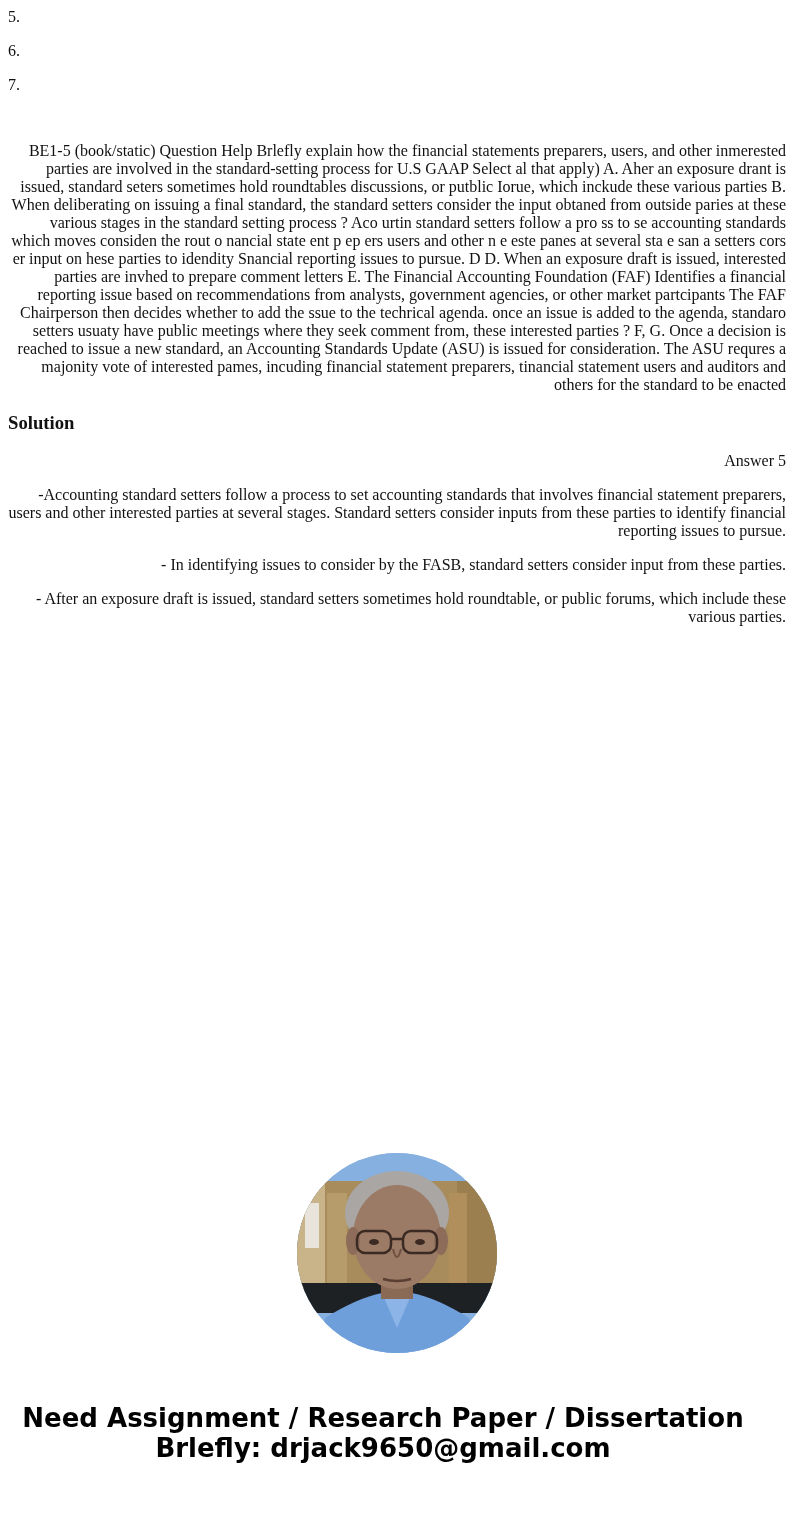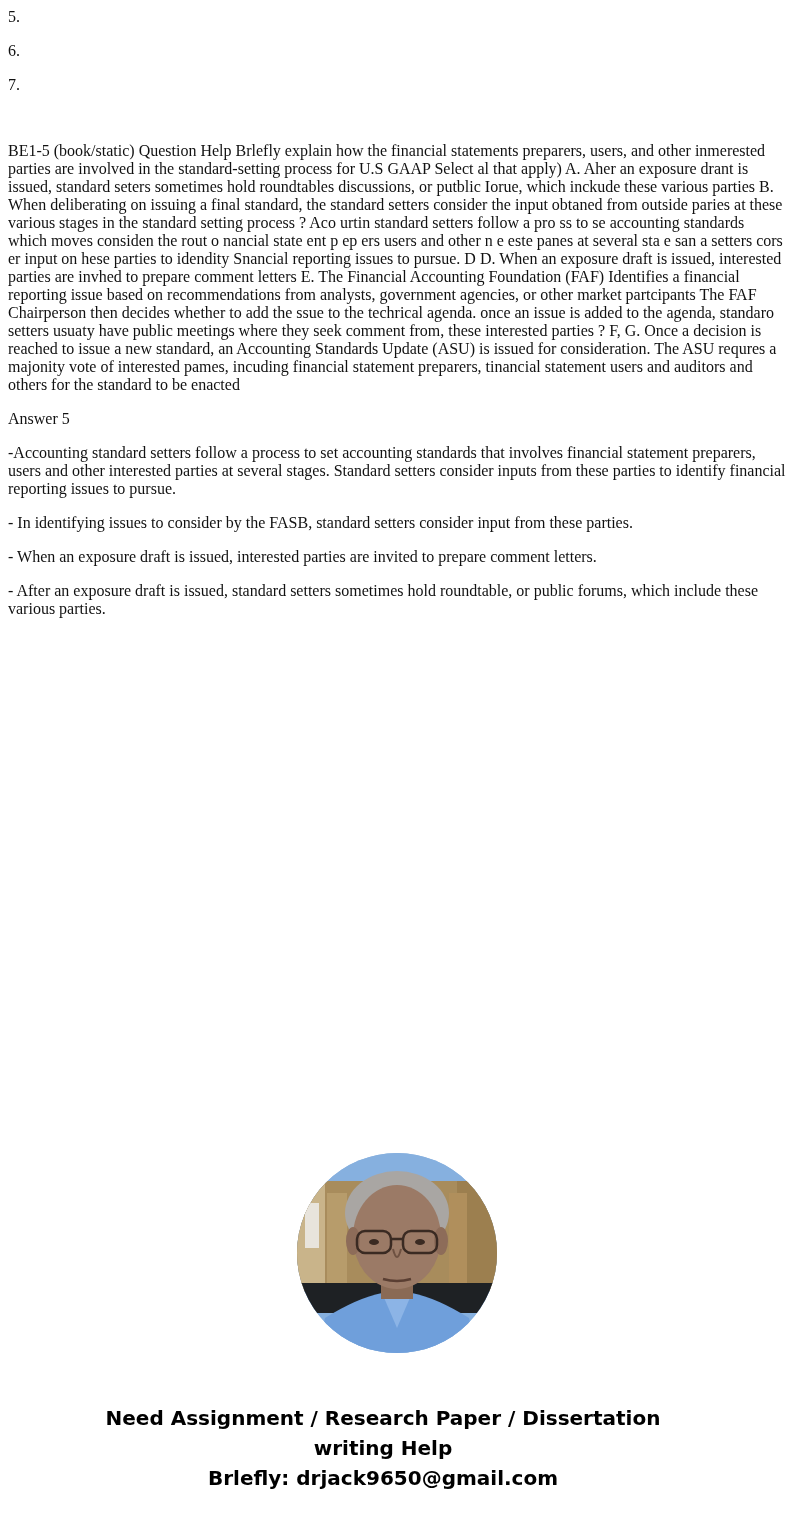--- a/index.html
+++ b/index.html
@@ -31,64 +31,65 @@
       margin: 16px 0 0 0;
     }
     h3.solution-heading {
       font-size: 18.7px;
       font-weight: bold;
       margin: 18px 0 18px 0;
       line-height: 22px;
     }
     p.para {
       margin: 0 0 16px 0;
+      text-align: right;
     }
     .avatar-wrap {
       position: absolute;
       left: 297px;
       top: 1153px;
       width: 200px;
       height: 200px;
       border-radius: 50%;
       overflow: hidden;
       background: #8fb3de;
     }
     .avatar-wrap svg { display: block; }
     .footer {
       position: absolute;
       left: 0;
       top: 1403px;
       width: 766px;
       text-align: center;
       font-family: "DejaVu Sans", sans-serif;
       font-weight: bold;
-      font-size: 20px;
+      font-size: 26px;
       line-height: 30px;
       color: #000000;
     }
   </style>
 </head>
 <body>
 
 <div class="page">
 
   <div class="list-num">5.</div>
   <div class="list-num">6.</div>
   <div class="list-num">7.</div>
 
   <div class="spacer-a"></div>
 
   <p class="para question">BE1-5 (book/static) Question Help Brlefly explain how the financial statements preparers, users, and other inmerested parties are involved in the standard-setting process for U.S GAAP Select al that apply) A. Aher an exposure drant is issued, standard seters sometimes hold roundtables discussions, or putblic Iorue, which inckude these various parties B. When deliberating on issuing a final standard, the standard setters consider the input obtaned from outside paries at these various stages in the standard setting process ? Aco urtin standard setters follow a pro ss to se accounting standards which moves considen the rout o nancial state ent p ep ers users and other n e este panes at several sta e san a setters cors er input on hese parties to idendity Snancial reporting issues to pursue. D D. When an exposure draft is issued, interested parties are invhed to prepare comment letters E. The Financial Accounting Foundation (FAF) Identifies a financial reporting issue based on recommendations from analysts, government agencies, or other market partcipants The FAF Chairperson then decides whether to add the ssue to the techrical agenda. once an issue is added to the agenda, standaro setters usuaty have public meetings where they seek comment from, these interested parties ? F, G. Once a decision is reached to issue a new standard, an Accounting Standards Update (ASU) is issued for consideration. The ASU requres a majonity vote of interested pames, incuding financial statement preparers, tinancial statement users and auditors and others for the standard to be enacted</p>
 
+  <h3 class="solution-heading">Solution</h3>
 
   <p class="para">Answer 5</p>
 
   <p class="para">-Accounting standard setters follow a process to set accounting standards that involves financial statement preparers, users and other interested parties at several stages. Standard setters consider inputs from these parties to identify financial reporting issues to pursue.</p>
   <p class="para">- In identifying issues to consider by the FASB, standard setters consider input from these parties.</p>
-  <p class="para">- When an exposure draft is issued, interested parties are invited to prepare comment letters.</p>
   <p class="para">- After an exposure draft is issued, standard setters sometimes hold roundtable, or public forums, which include these various parties.</p>
 </div>
 
 <div class="avatar-wrap">
   <svg width="200" height="200" viewBox="0 0 200 200" xmlns="http://www.w3.org/2000/svg">
 
     <rect x="0" y="0" width="200" height="200" fill="#86b0df"></rect>
 
     <rect x="0" y="28" width="200" height="110" fill="#a88c5c"></rect>
     <rect x="0" y="28" width="28" height="110" fill="#c9b48a"></rect>
@@ -118,15 +119,14 @@
     <ellipse cx="77" cy="89" rx="5" ry="3" fill="#3a2a22"></ellipse>
     <ellipse cx="123" cy="89" rx="5" ry="3" fill="#3a2a22"></ellipse>
 
     <path d="M96 96 Q100 112 104 96" fill="none" stroke="#6e5141" stroke-width="2"></path>
     <path d="M86 126 Q100 130 114 126" fill="none" stroke="#5a3e32" stroke-width="2.5"></path>
   </svg>
 </div>
 
 <div class="footer">
   <div>Need Assignment / Research Paper / Dissertation</div>
-  <div>writing Help</div>
   <div>Brlefly: drjack9650@gmail.com</div>
 </div>
 
 </body></html>

